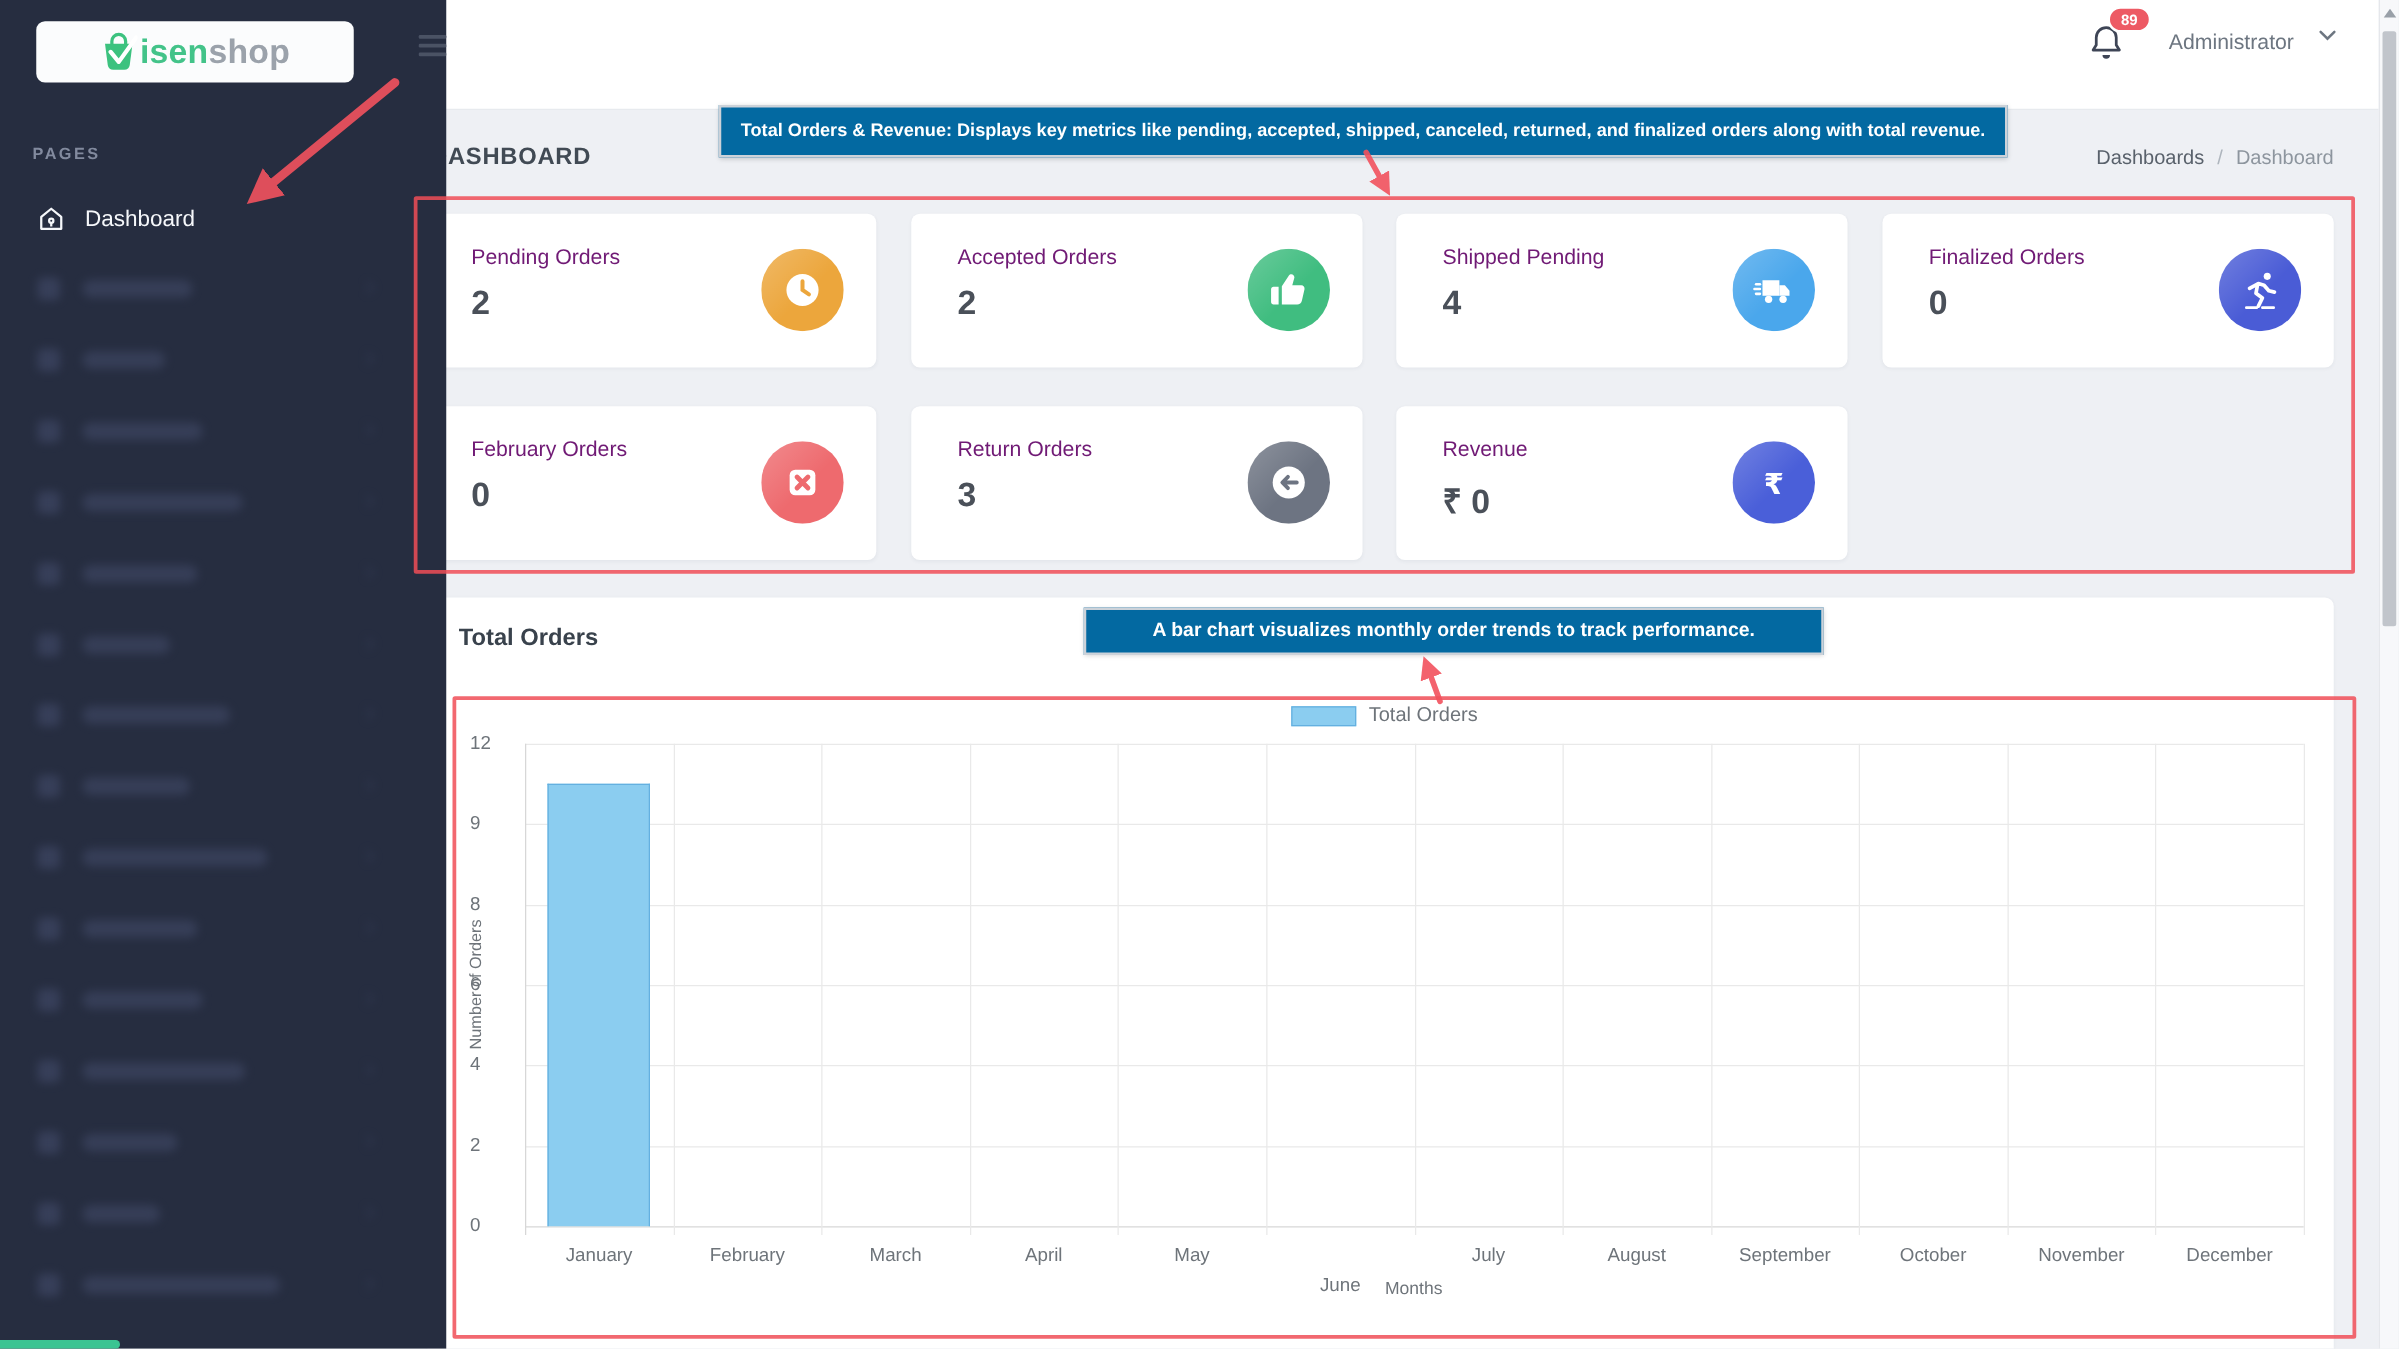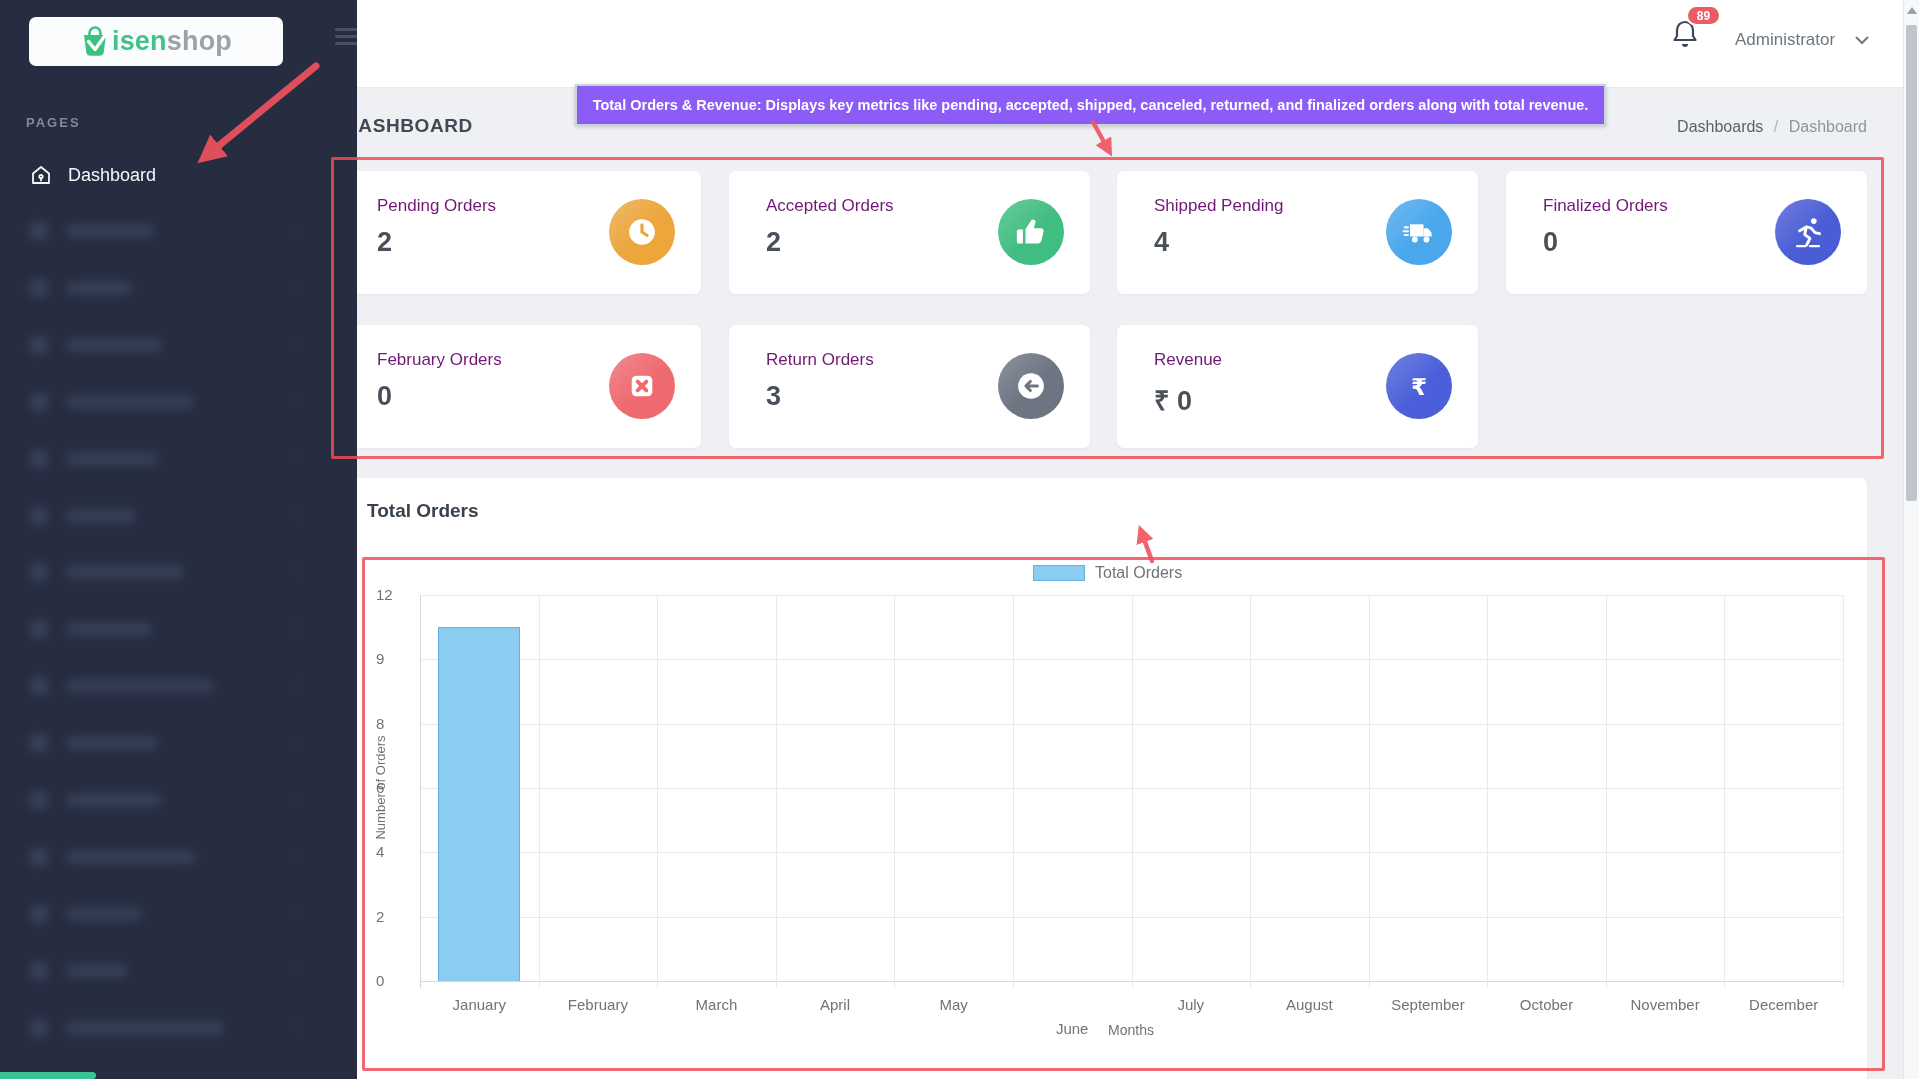--- a/index.html
+++ b/index.html
@@ -40,21 +40,21 @@
                cursor:pointer; }
   .hamburger span { display:block; height:3px; background:#4a5264; border-radius:1px;
                     margin-bottom:4px; }
   .bell-wrap { position:absolute; left:1668px; top:14px; width:46px; height:46px;
                cursor:pointer; }
   .badge { position:absolute; left:1686px; top:5px; min-width:35px; height:21px;
            background:#ed5a64; border:2px solid #fff; border-radius:11px; color:#fff;
            font-size:12px; font-weight:bold; display:flex; align-items:center;
            justify-content:center; z-index:4; }
   .user-menu { position:absolute; left:1735px; top:24px; height:32px; display:flex;
-               align-items:center; gap:20px; cursor:pointer; color:#6d7681;
+               align-items:flex-start; gap:20px; cursor:pointer; color:#6d7681;
                font-size:17px; }
 
   
   .page-title { position:absolute; left:344px; top:115px; font-size:19px; font-weight:bold;
                 letter-spacing:.6px; color:#414a54; z-index:2; }
   .breadcrumb { position:absolute; right:52px; top:118px; font-size:16px; z-index:2; }
   .breadcrumb .bc-parent { color:#59616b; cursor:pointer; }
   .breadcrumb .bc-sep { color:#aeb5bd; margin:0 6px; }
   .breadcrumb .bc-current { color:#8d959e; cursor:pointer; }
 
@@ -92,21 +92,21 @@
   .ytick { position:absolute; width:34px; text-align:left; font-size:15px; color:#6e747a; }
   .xtick { position:absolute; width:120px; text-align:center; font-size:15px; color:#6e747a;
            transform:translateX(-50%); }
   .bar { position:absolute; background:#8bcdf0; border:1px solid #64b0e0; border-bottom:none; }
 
   
   .red-box { position:absolute; border:3px solid rgba(240,77,87,.85); border-radius:2px;
              z-index:5; pointer-events:none; }
   #red-box-cards { left:331px; top:157px; width:1553px; height:302px; }
   #red-box-chart { left:362px; top:557px; width:1523px; height:514px; }
-  .annot-tip { position:absolute; background:#8b5cf6; border:2px solid #ccd2d9; color:#fff;
+  .annot-tip { position:absolute; background:#0369a1; border:2px solid #ccd2d9; color:#fff;
                font-weight:bold; display:flex; align-items:center; justify-content:center;
                white-space:nowrap; z-index:6; box-shadow:0 1px 4px rgba(0,0,0,.18);
                pointer-events:none; }
   #tip-cards { left:575px; top:84px; width:1031px; height:42px; font-size:14.5px; }
   #tip-chart { left:867px; top:486px; width:592px; height:38px; font-size:15.5px; }
   #annot-arrows { position:absolute; left:0; top:0; z-index:7; pointer-events:none; }
 
   
   #scrollbar { position:absolute; left:1903px; top:0; width:16px; height:1079px;
                background:#f7f8fa; border-left:1px solid #e5e7eb; z-index:8; }
@@ -384,20 +384,21 @@
         <div class="xtick" style="left: 1204.54px; top: 518px;">October</div>
         <div class="xtick" style="left: 1323.12px; top: 518px;">November</div>
         <div class="xtick" style="left: 1441.71px; top: 518px;">December</div>
       </div>
   </section>
 
   <div class="red-box" id="red-box-cards"></div>
   <div class="red-box" id="red-box-chart"></div>
 
   <div class="annot-tip" id="tip-cards">Total Orders &amp; Revenue: Displays key metrics like pending, accepted, shipped, canceled, returned, and finalized orders along with total revenue.</div>
+  <div class="annot-tip" id="tip-chart">A bar chart visualizes monthly order trends to track performance.</div>
 
   <svg id="annot-arrows" width="1919" height="1079">
     <defs>
       <marker id="ah" viewBox="0 0 10 10" refX="6.5" refY="5" markerWidth="4" markerHeight="4" orient="auto-start-reverse">
         <path d="M0 0L10 5L0 10z" fill="#f2525e"></path>
       </marker>
     </defs>
     <line x1="316" y1="66" x2="205" y2="157" stroke="#f2525e" stroke-width="7" stroke-linecap="round" marker-end="url(#ah)" opacity="0.9"></line>
     <line x1="1093" y1="122" x2="1109" y2="151" stroke="#f2525e" stroke-width="4.5" stroke-linecap="round" marker-end="url(#ah)" opacity="0.9"></line>
     <line x1="1152" y1="561" x2="1141" y2="531" stroke="#f2525e" stroke-width="4.5" stroke-linecap="round" marker-end="url(#ah)" opacity="0.9"></line>

